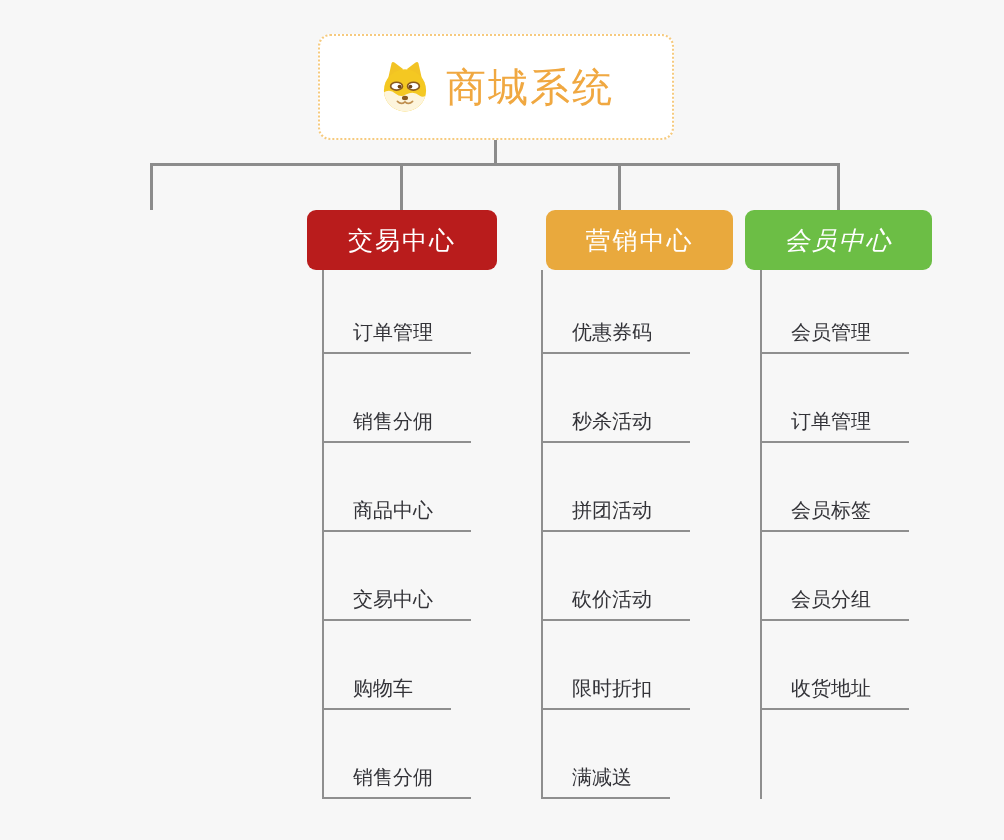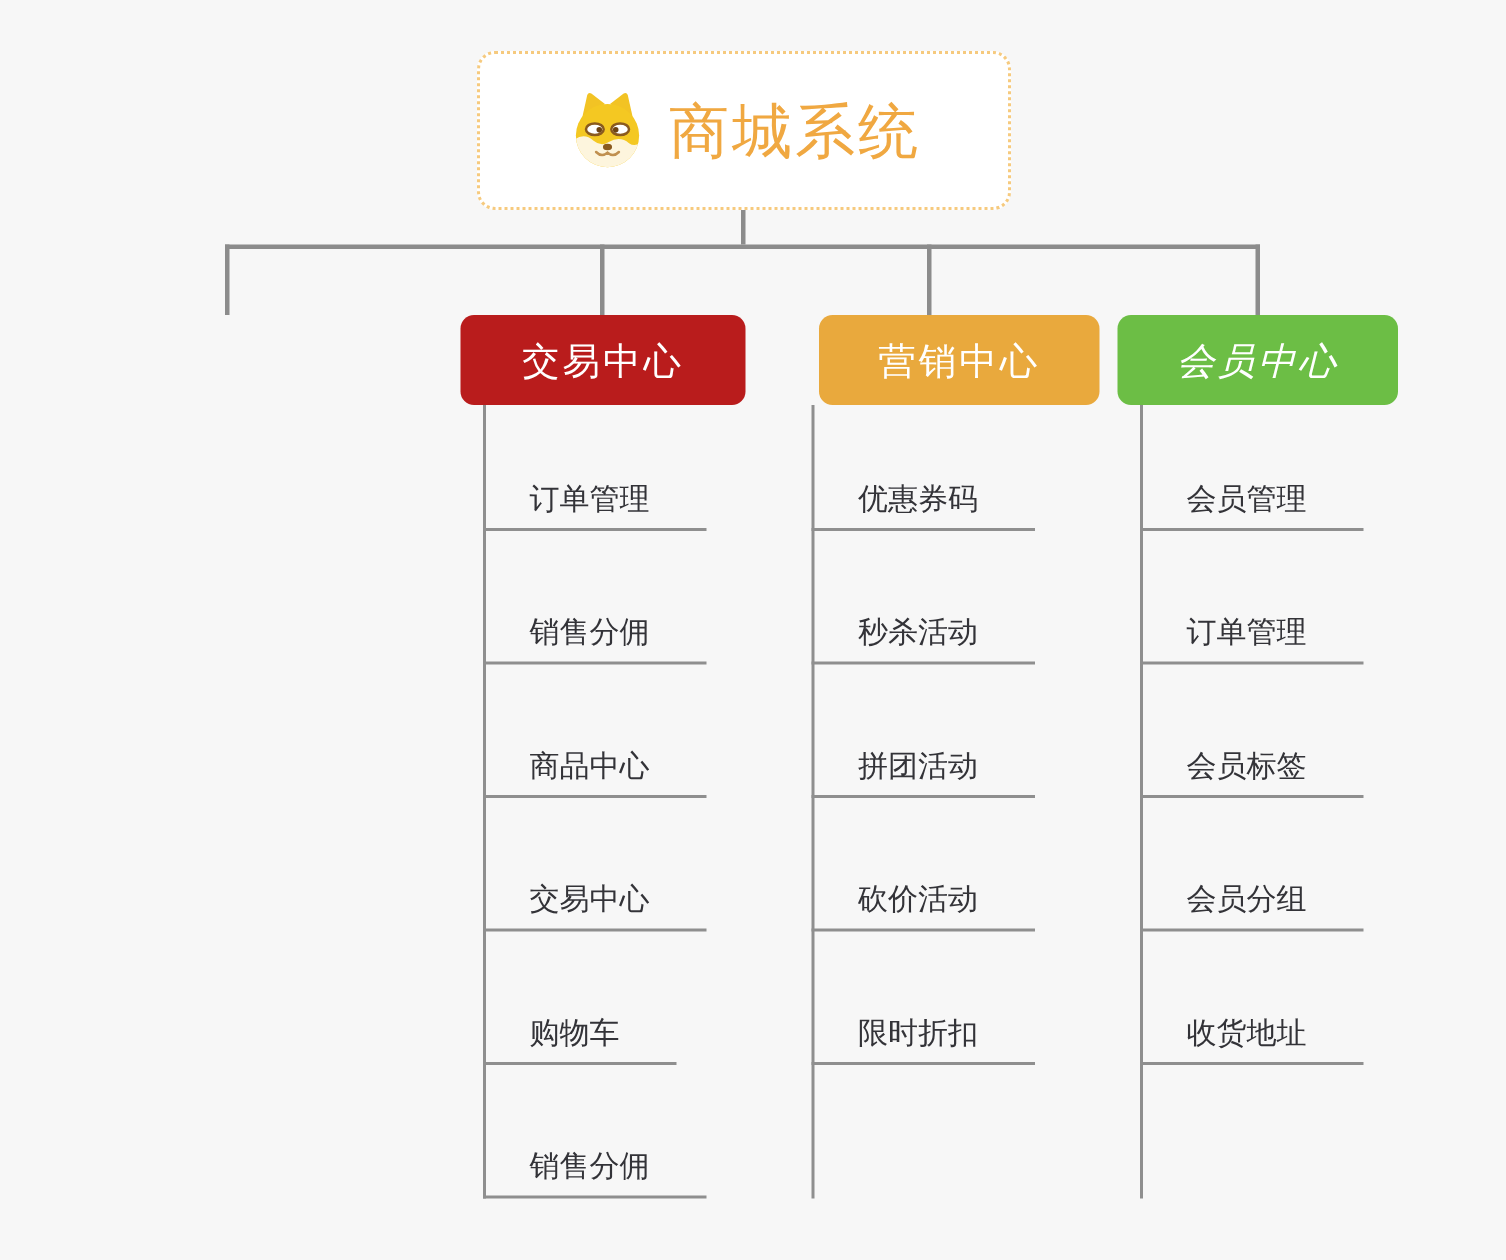--- a/index.html
+++ b/index.html
@@ -146,20 +146,21 @@
 
   <section class="column col-2">
     <div class="branch-header">营销中心</div>
     <div class="branch-line"></div>
     <ul class="branch-list">
       <li>优惠券码</li>
       <li>秒杀活动</li>
       <li>拼团活动</li>
       <li>砍价活动</li>
       <li>限时折扣</li>
+      <li>满减送</li>
     </ul>
   </section>
 
   <section class="column col-3">
     <div class="branch-header">会员中心</div>
     <div class="branch-line"></div>
     <ul class="branch-list">
       <li>会员管理</li>
       <li>订单管理</li>
       <li>会员标签</li>

